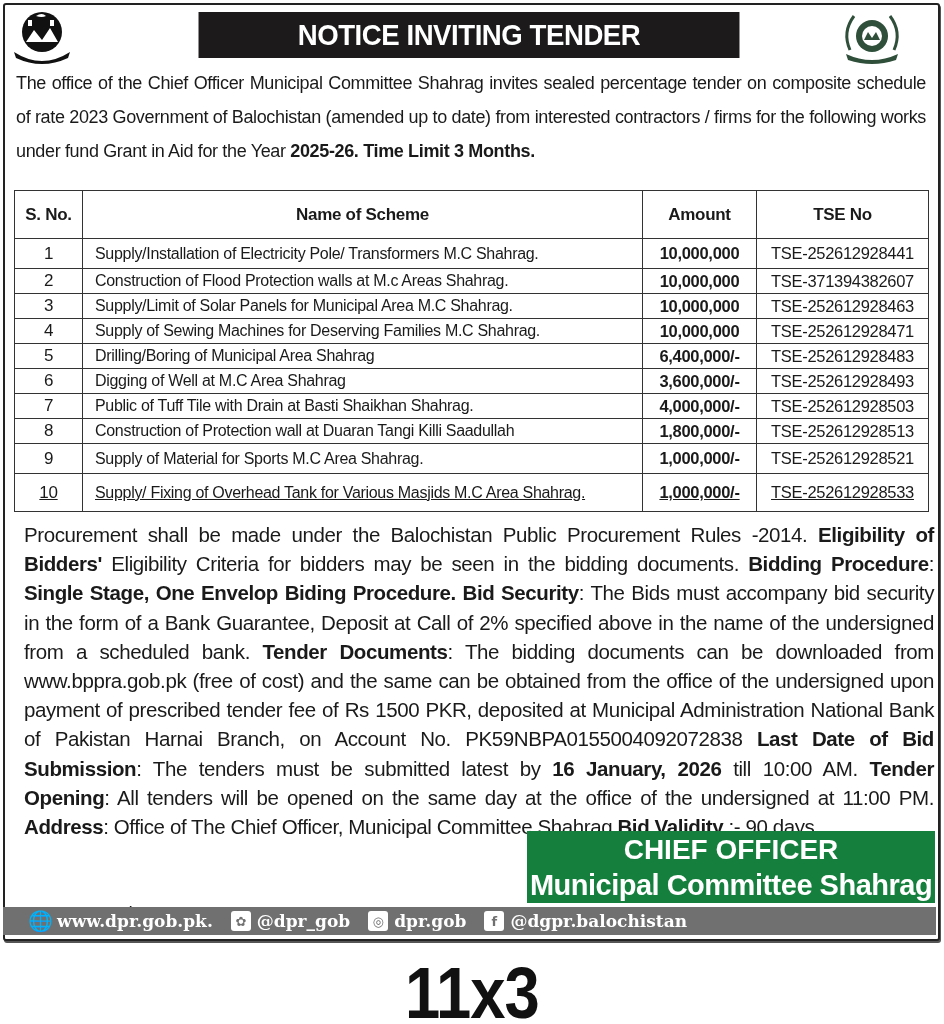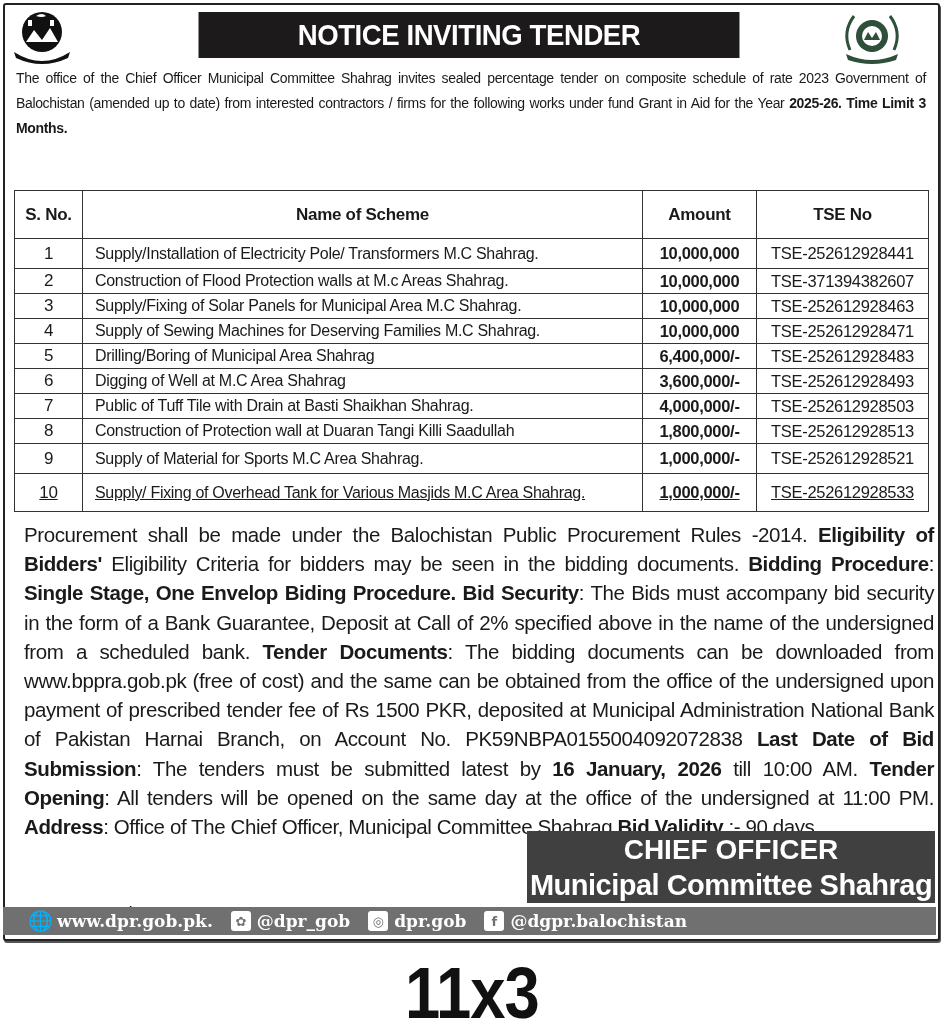--- a/index.html
+++ b/index.html
@@ -17,21 +17,21 @@
 
   .title-bar {
     position: absolute; left: 175px; top: 12px; width: 588px; height: 46px;
     background: #1c1a1a; color: #fff; display: flex; align-items: center; justify-content: center;
     font-weight: bold; font-size: 30px; letter-spacing: -0.5px;
     transform: scaleX(0.92); transform-origin: center;
   }
 
   .intro {
     position: absolute; left: 16px; top: 66px; width: 910px;
-    font-size: 14px; line-height: 25px; text-align: justify; letter-spacing: -0.35px;
+    font-size: 18px; line-height: 34px; text-align: justify; letter-spacing: -0.35px;
   }
   .intro b { font-weight: bold; }
 
   table.tenders {
     position: absolute; left: 14px; top: 190px; width: 915px;
     border-collapse: collapse; font-size: 16px; letter-spacing: -0.3px;
   }
   table.tenders th, table.tenders td {
     border: 1.5px solid #333; padding: 0 6px; vertical-align: middle;
   }
@@ -45,21 +45,21 @@
   table.tenders tr.xtall { height: 38px; text-decoration: underline; }
 
   .body-text {
     position: absolute; left: 24px; top: 520px; width: 910px;
     font-size: 20.5px; line-height: 29.2px; text-align: justify; letter-spacing: -0.4px;
   }
   .body-text b { font-weight: bold; }
 
   .signature {
     position: absolute; left: 527px; top: 831px; width: 408px; height: 72px;
-    background: #404040; color: #fff; text-align: center; font-weight: bold;
+    background: #15803d; color: #fff; text-align: center; font-weight: bold;
   }
   .signature .line1 { font-size: 28px; line-height: 34px; margin-top: 2px; }
   .signature .line2 { font-size: 29px; line-height: 36px; letter-spacing: -0.5px; text-align: center; }
 
   .ab-no {
     position: absolute; left: 18px; top: 902px; font-weight: normal; font-size: 21px; letter-spacing: -0.5px;
   }
 
   .footer-bar {
     position: absolute; left: 3px; top: 907px; width: 933px; height: 28px;
@@ -123,21 +123,21 @@
       <td class="tse">TSE-252612928441</td>
     </tr>
     <tr class="r">
       <td class="sno">2</td>
       <td class="name">Construction of Flood Protection walls at M.c Areas Shahrag.</td>
       <td class="amt">10,000,000</td>
       <td class="tse">TSE-371394382607</td>
     </tr>
     <tr class="r">
       <td class="sno">3</td>
-      <td class="name">Supply/Fixing of Solar Panels for Municipal Area M.C Shahrag.</td>
+      <td class="name">Supply/Limit of Solar Panels for Municipal Area M.C Shahrag.</td>
       <td class="amt">10,000,000</td>
       <td class="tse">TSE-252612928463</td>
     </tr>
     <tr class="r">
       <td class="sno">4</td>
       <td class="name">Supply of Sewing Machines for Deserving Families M.C Shahrag.</td>
       <td class="amt">10,000,000</td>
       <td class="tse">TSE-252612928471</td>
     </tr>
     <tr class="r">

